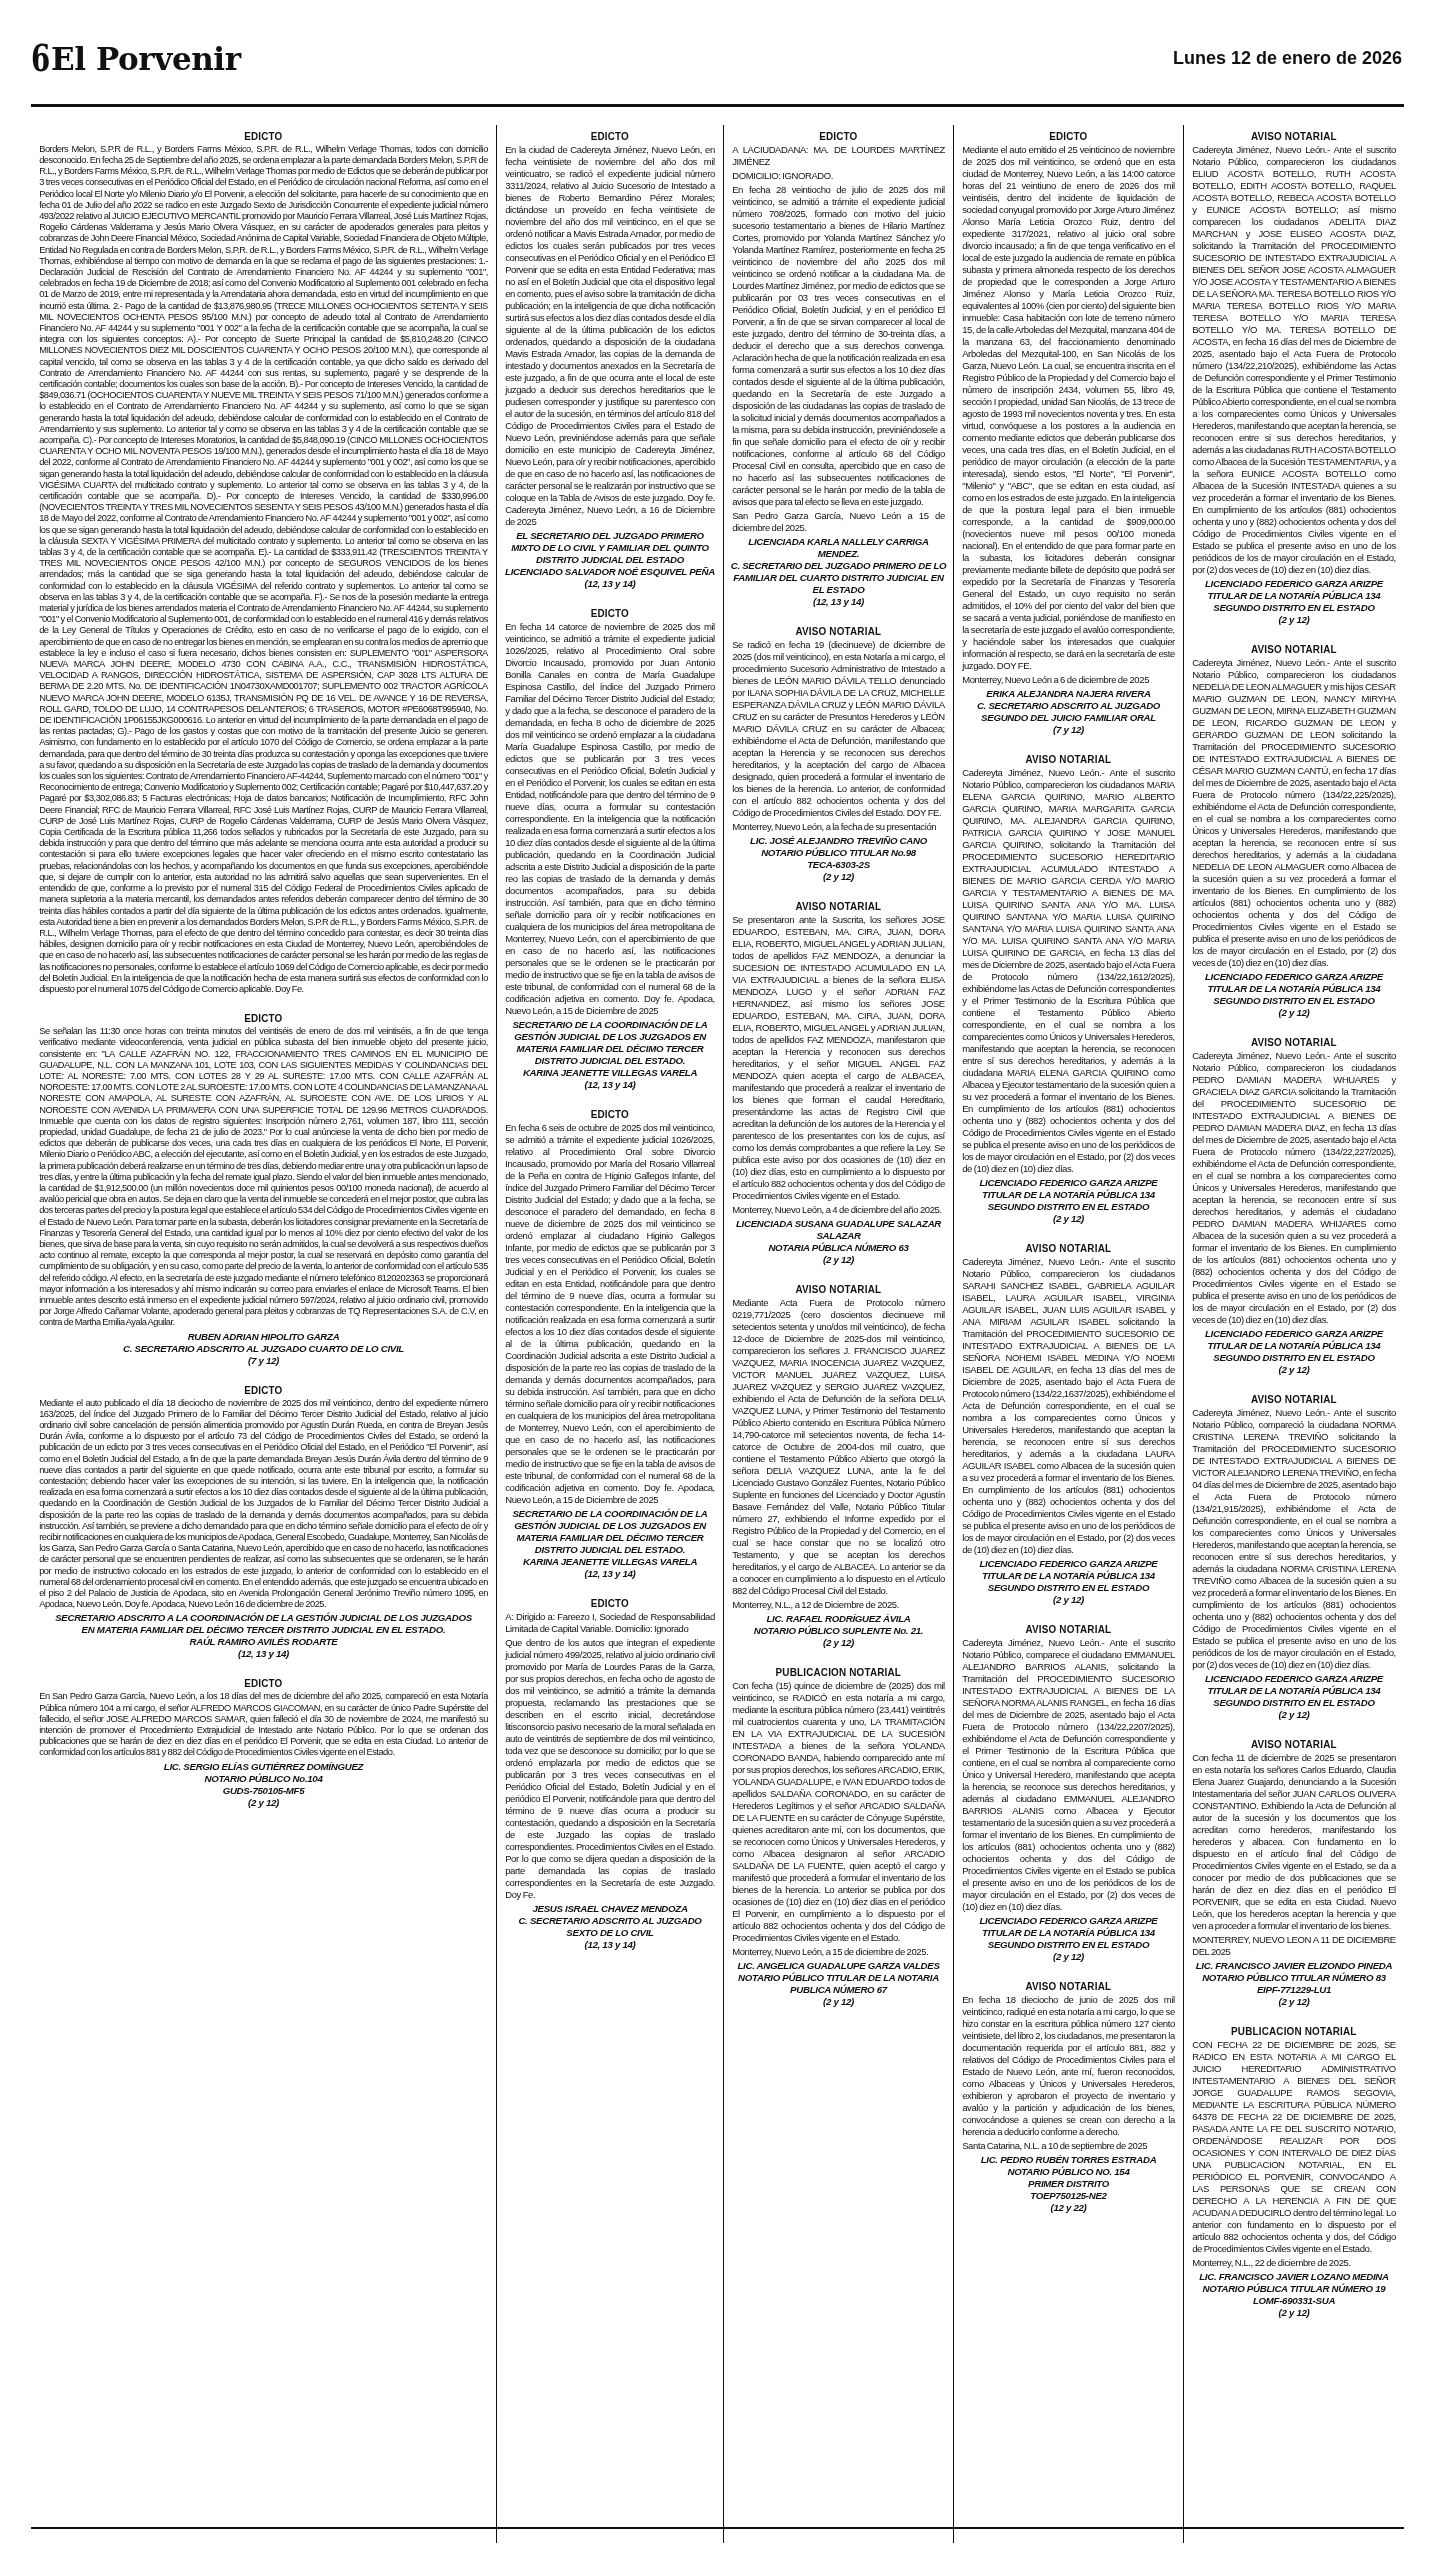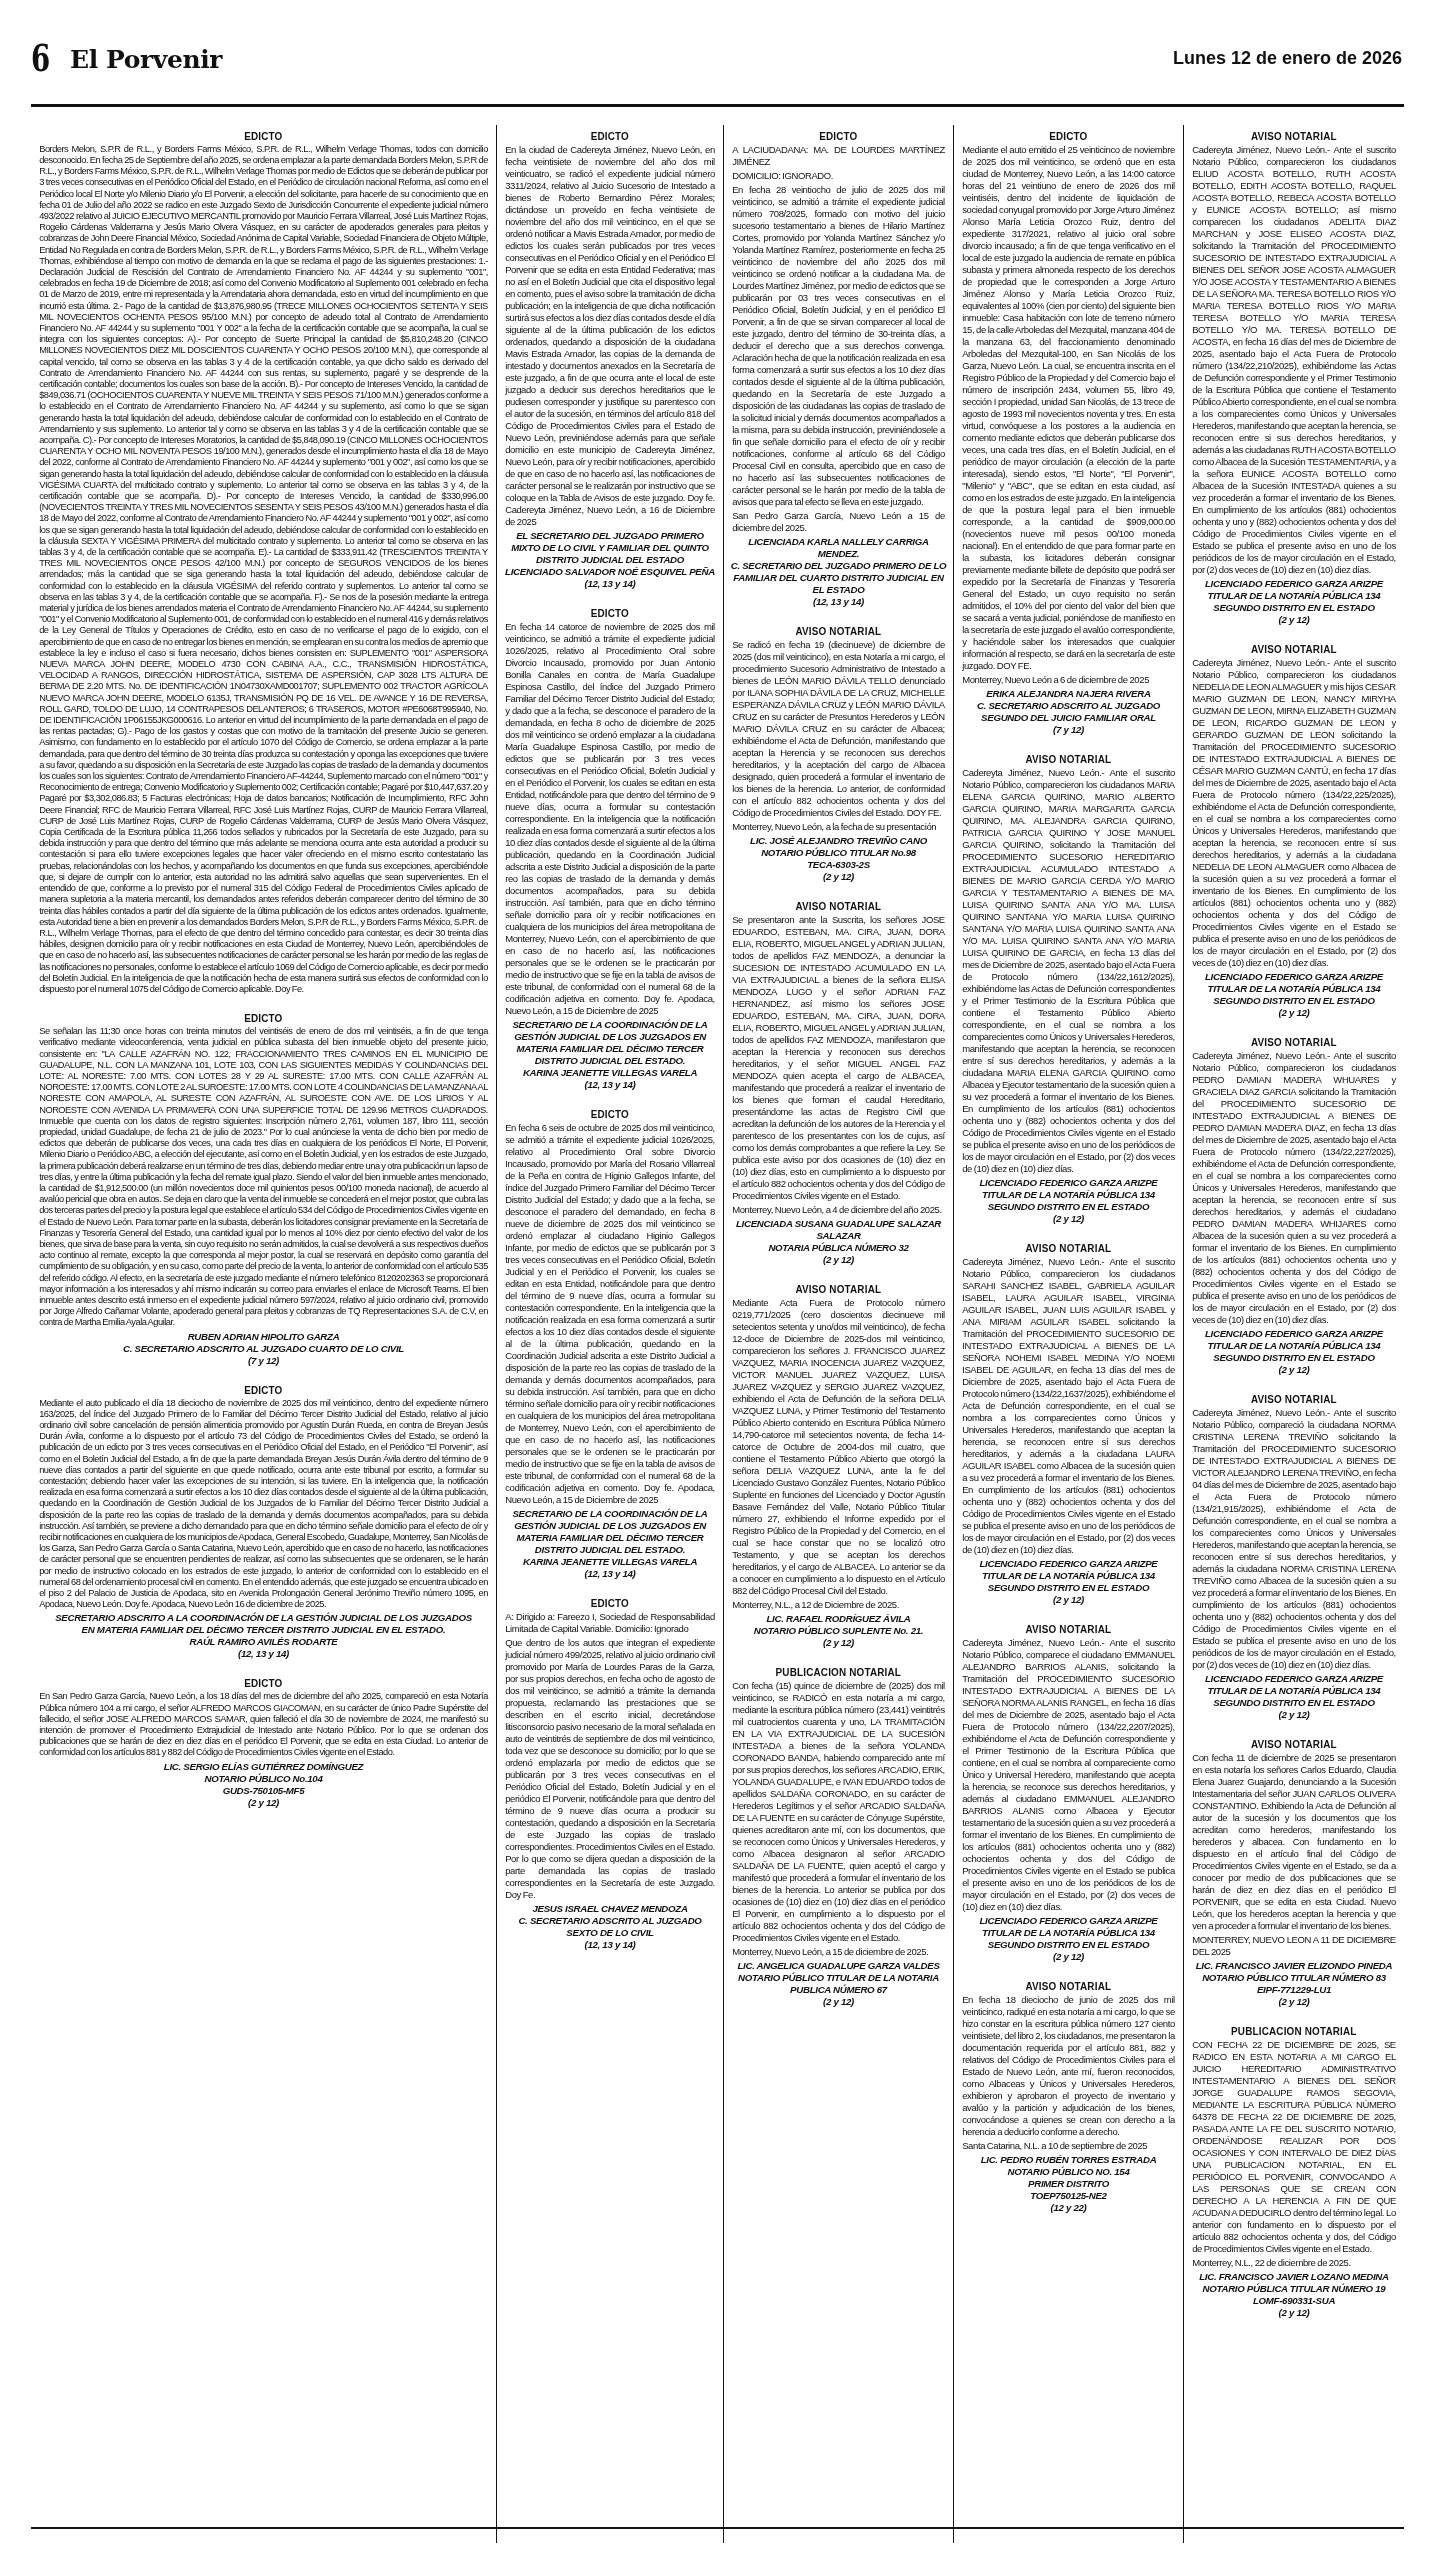--- a/index.html
+++ b/index.html
@@ -1,19 +1,19 @@
 <!DOCTYPE html>
 <html style="font-size:12.5px"><head>
 <meta charset="utf-8">
 <style>
   html, body { margin: 0; padding: 0; background: #ffffff; }
   body { width: 1449px; height: 2576px; position: relative; overflow: hidden; color: #111; font-family: "Liberation Sans", sans-serif; }
   .masthead { position: absolute; left: 31px; top: 43px; right: 47px; height: 33px; }
   .page-num { position: absolute; left: 0; top: -4.7px; font-family: "DejaVu Serif", serif; font-weight: 900; font-size: 37px; line-height: 41px; transform: scaleX(0.75); transform-origin: left; }
-  .paper-name { position: absolute; left: 39px; top: -3.1px; font-family: "DejaVu Serif", serif; font-weight: 900; font-size: 25px; line-height: 39px; letter-spacing: -0.4px; }
+  .paper-name { position: absolute; left: 20px; top: -3.1px; font-family: "DejaVu Serif", serif; font-weight: 900; font-size: 31px; line-height: 39px; letter-spacing: -0.4px; }
   .date { position: absolute; right: 0; top: 4.7px; font-family: "Liberation Sans", sans-serif; font-weight: bold; font-size: 18px; }
   .top-rule { position: absolute; left: 31px; right: 45px; top: 104px; height: 3.1px; background: #111; }
   .bottom-rule { position: absolute; left: 31px; right: 45px; top: 2527px; height: 2.3px; background: #111; }
   .columns { position: absolute; left: 31px; top: 125px; width: 1373px; height: 2418px; display: flex; }
   .col { height: 100%; overflow: hidden; box-sizing: border-box; padding: 0 6.2px; border-right: 1.6px solid #111; }
   .col:last-child { border-right: none; }
   .c1 { width: 466px; } .c2 { width: 227px; } .c3 { width: 230px; } .c4 { width: 230px; } .c5 { width: 220px; }
   .notice { margin-bottom: 17px; }
   .notice h2 { font-family: "Liberation Sans", sans-serif; font-size: 11px; font-weight: bold; text-align: center; margin: 4.7px 0 1.6px 0; letter-spacing: 0.2px; transform: scaleX(0.9); }
   .notice p { margin: 2px; font-family: "Liberation Sans", sans-serif; font-size: 9.5px; line-height: 12px; text-align: justify; letter-spacing: -0.4px; word-spacing: -0.4px; }
@@ -129,21 +129,21 @@
           <div>TECA-6303-2S</div>
           <div>(2 y 12)</div>
         </div>
       </section>
       <section class="notice">
         <h2>AVISO NOTARIAL</h2>
         <p>Se presentaron ante la Suscrita, los señores JOSE EDUARDO, ESTEBAN, MA. CIRA, JUAN, DORA ELIA, ROBERTO, MIGUEL ANGEL y ADRIAN JULIAN, todos de apellidos FAZ MENDOZA, a denunciar la SUCESION DE INTESTADO ACUMULADO EN LA VIA EXTRAJUDICIAL a bienes de la señora ELISA MENDOZA LUGO y el señor ADRIAN FAZ HERNANDEZ, así mismo los señores JOSE EDUARDO, ESTEBAN, MA. CIRA, JUAN, DORA ELIA, ROBERTO, MIGUEL ANGEL y ADRIAN JULIAN, todos de apellidos FAZ MENDOZA, manifestaron que aceptan la Herencia y reconocen sus derechos hereditarios, y el señor MIGUEL ANGEL FAZ MENDOZA quien acepta el cargo de ALBACEA, manifestando que procederá a realizar el inventario de los bienes que forman el caudal Hereditario, presentándome las actas de Registro Civil que acreditan la defunción de los autores de la Herencia y el parentesco de los presentantes con los de cujus, así como los demás comprobantes a que refiere la Ley. Se publica este aviso por dos ocasiones de (10) diez en (10) diez días, esto en cumplimiento a lo dispuesto por el artículo 882 ochocientos ochenta y dos del Código de Procedimientos Civiles vigente en el Estado.</p>
         <p>Monterrey, Nuevo León, a 4 de diciembre del año 2025.</p>
         <div class="sig">
           <div>LICENCIADA SUSANA GUADALUPE SALAZAR SALAZAR</div>
-          <div>NOTARIA PÚBLICA NÚMERO 32</div>
+          <div>NOTARIA PÚBLICA NÚMERO 63</div>
           <div>(2 y 12)</div>
         </div>
       </section>
       <section class="notice">
         <h2>AVISO NOTARIAL</h2>
         <p>Mediante Acta Fuera de Protocolo número 0219,771/2025 (cero doscientos diecinueve mil setecientos setenta y uno/dos mil veinticinco), de fecha 12-doce de Diciembre de 2025-dos mil veinticinco, comparecieron los señores J. FRANCISCO JUAREZ VAZQUEZ, MARIA INOCENCIA JUAREZ VAZQUEZ, VICTOR MANUEL JUAREZ VAZQUEZ, LUISA JUAREZ VAZQUEZ y SERGIO JUAREZ VAZQUEZ, exhibiendo el Acta de Defunción de la señora DELIA VAZQUEZ LUNA, y Primer Testimonio del Testamento Público Abierto contenido en Escritura Pública Número 14,790-catorce mil setecientos noventa, de fecha 14-catorce de Octubre de 2004-dos mil cuatro, que contiene el Testamento Público Abierto que otorgó la señora DELIA VAZQUEZ LUNA, ante la fe del Licenciado Gustavo González Fuentes, Notario Público Suplente en funciones del Licenciado y Doctor Agustín Basave Fernández del Valle, Notario Público Titular número 27, exhibiendo el Informe expedido por el Registro Público de la Propiedad y del Comercio, en el cual se hace constar que no se localizó otro Testamento, y que se aceptan los derechos hereditarios, y el cargo de ALBACEA. Lo anterior se da a conocer en cumplimiento a lo dispuesto en el Artículo 882 del Código Procesal Civil del Estado.</p>
         <p>Monterrey, N.L., a 12 de Diciembre de 2025.</p>
         <div class="sig">
           <div>LIC. RAFAEL RODRÍGUEZ ÁVILA</div>
           <div>NOTARIO PÚBLICO SUPLENTE No. 21.</div>

